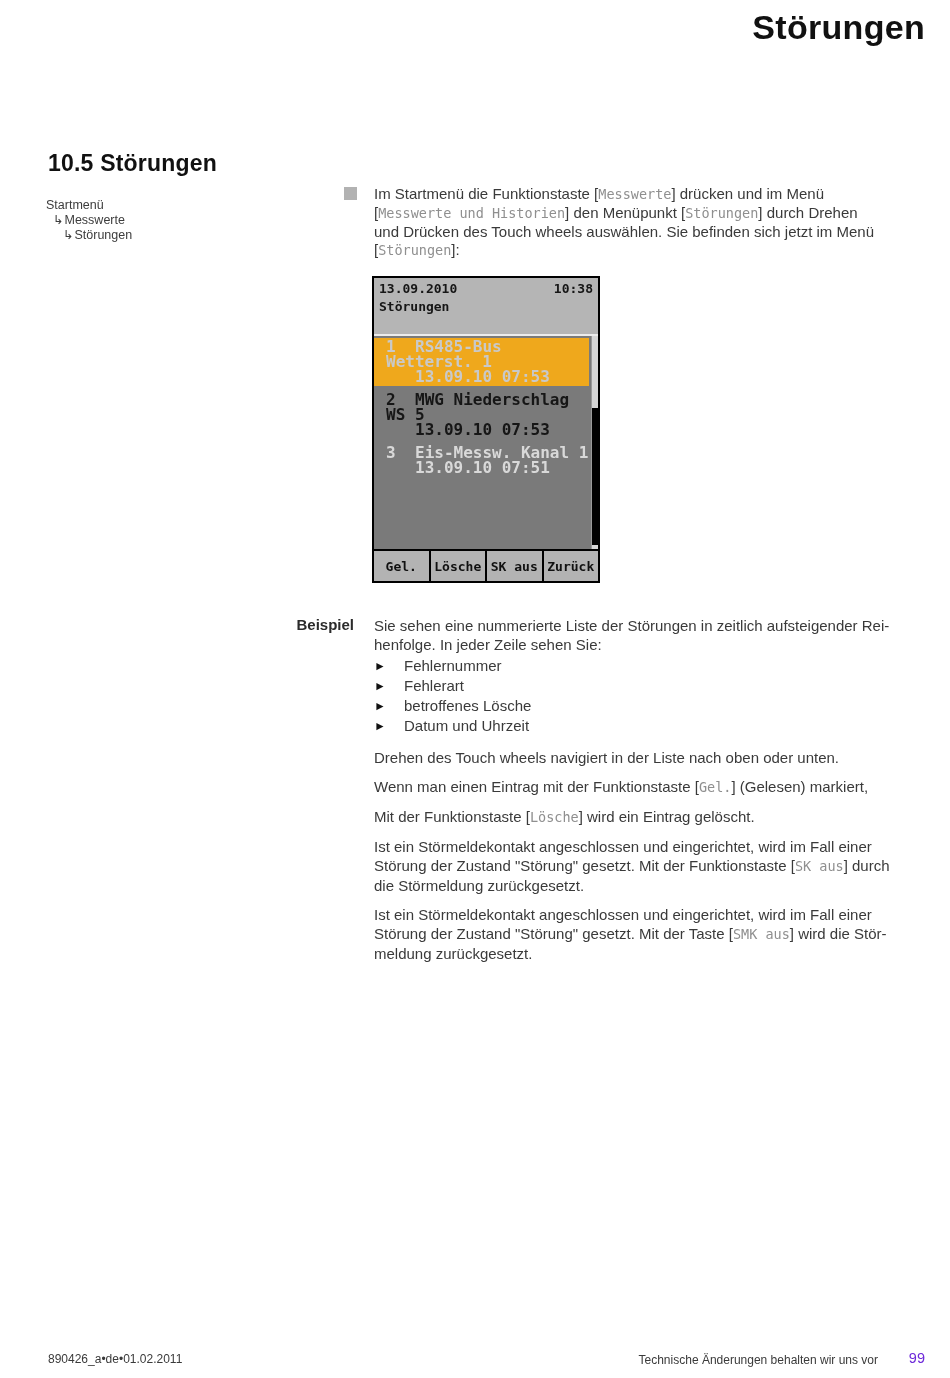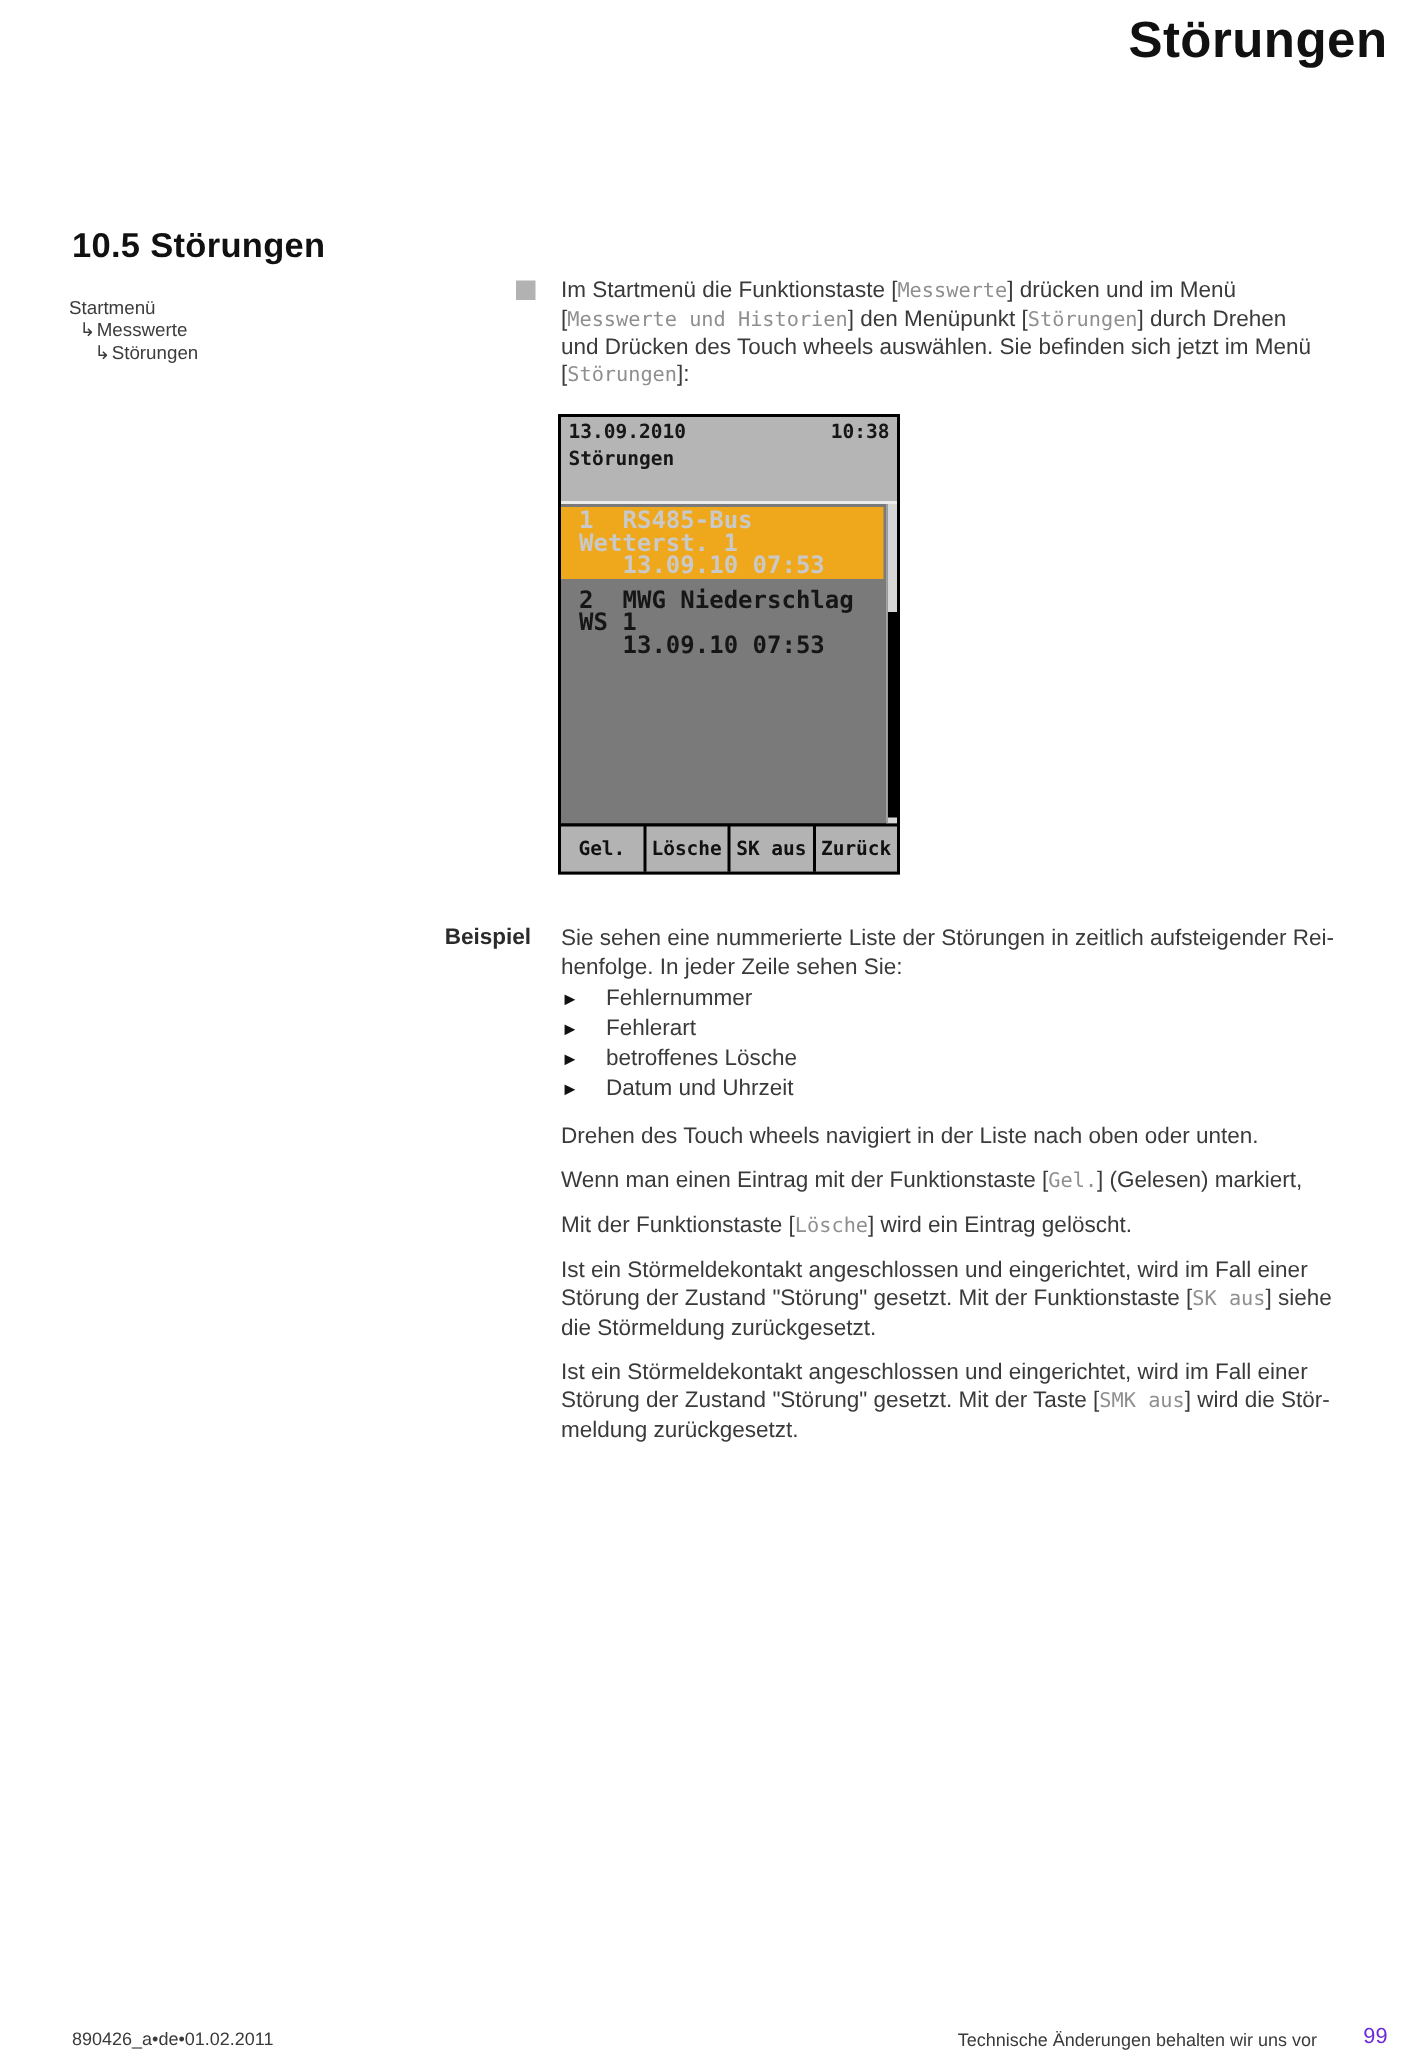--- a/index.html
+++ b/index.html
@@ -112,22 +112,26 @@
       </div>
       <div class="disp-title">Störungen</div>
     </div>
     <div class="disp-list">
       <div class="disp-list-inner">
         <div class="disp-row selected">
           <div><span class="num">1</span><span>RS485-Bus Wetterst. 1</span></div>
           <div class="dt">13.09.10 07:53</div>
         </div>
         <div class="disp-row read">
-          <div><span class="num">2</span><span>MWG Niederschlag WS 1</span></div>
+          <div><span class="num">2</span><span>MWG Niederschlag WS 5</span></div>
           <div class="dt">13.09.10 07:53</div>
+        </div>
+        <div class="disp-row">
+          <div><span class="num">3</span><span>Eis-Messw. Kanal 1</span></div>
+          <div class="dt">13.09.10 07:51</div>
         </div>
       </div>
       <div class="disp-scrollbar">
         <div class="disp-scroll-thumb"></div>
       </div>
     </div>
     <div class="disp-softkeys">
       <div class="softkey">Gel.</div>
       <div class="softkey">Lösche</div>
       <div class="softkey">SK aus</div>
@@ -152,21 +156,21 @@
         <span>betroffenes Lösche</span>
       </div>
       <div class="bullet-row">
         <span class="bullet-glyph">►</span>
         <span>Datum und Uhrzeit</span>
       </div>
     </div>
     <p><span>Drehen des Touch wheels navigiert in der Liste nach oben oder unten.</span></p>
     <p><span>Wenn man einen Eintrag mit der Funktionstaste [</span><span class="tok">Gel.</span><span>] (Gelesen) markiert,</span><br></p>
     <p><span>Mit der Funktionstaste [</span><span class="tok">Lösche</span><span>] wird ein Eintrag gelöscht.</span></p>
-    <p><span>Ist ein Störmeldekontakt angeschlossen und eingerichtet, wird im Fall einer</span><br><span>Störung der Zustand "Störung" gesetzt. Mit der Funktionstaste [</span><span class="tok">SK aus</span><span>] siehe</span><br><span>die Störmeldung zurückgesetzt.</span></p>
+    <p><span>Ist ein Störmeldekontakt angeschlossen und eingerichtet, wird im Fall einer</span><br><span>Störung der Zustand "Störung" gesetzt. Mit der Funktionstaste [</span><span class="tok">SK aus</span><span>] durch</span><br><span>die Störmeldung zurückgesetzt.</span></p>
     <p><span>Ist ein Störmeldekontakt angeschlossen und eingerichtet, wird im Fall einer</span><br><span>Störung der Zustand "Störung" gesetzt. Mit der Taste [</span><span class="tok">SMK aus</span><span>] wird die Stör-</span><br><span>meldung zurückgesetzt.</span></p>
   </div>
 
   <div class="footer-left">890426_a•de•01.02.2011</div>
   <div class="footer-notice">Technische Änderungen behalten wir uns vor</div>
   <div class="footer-page">99</div>
 
 </div>
 
 </body></html>

